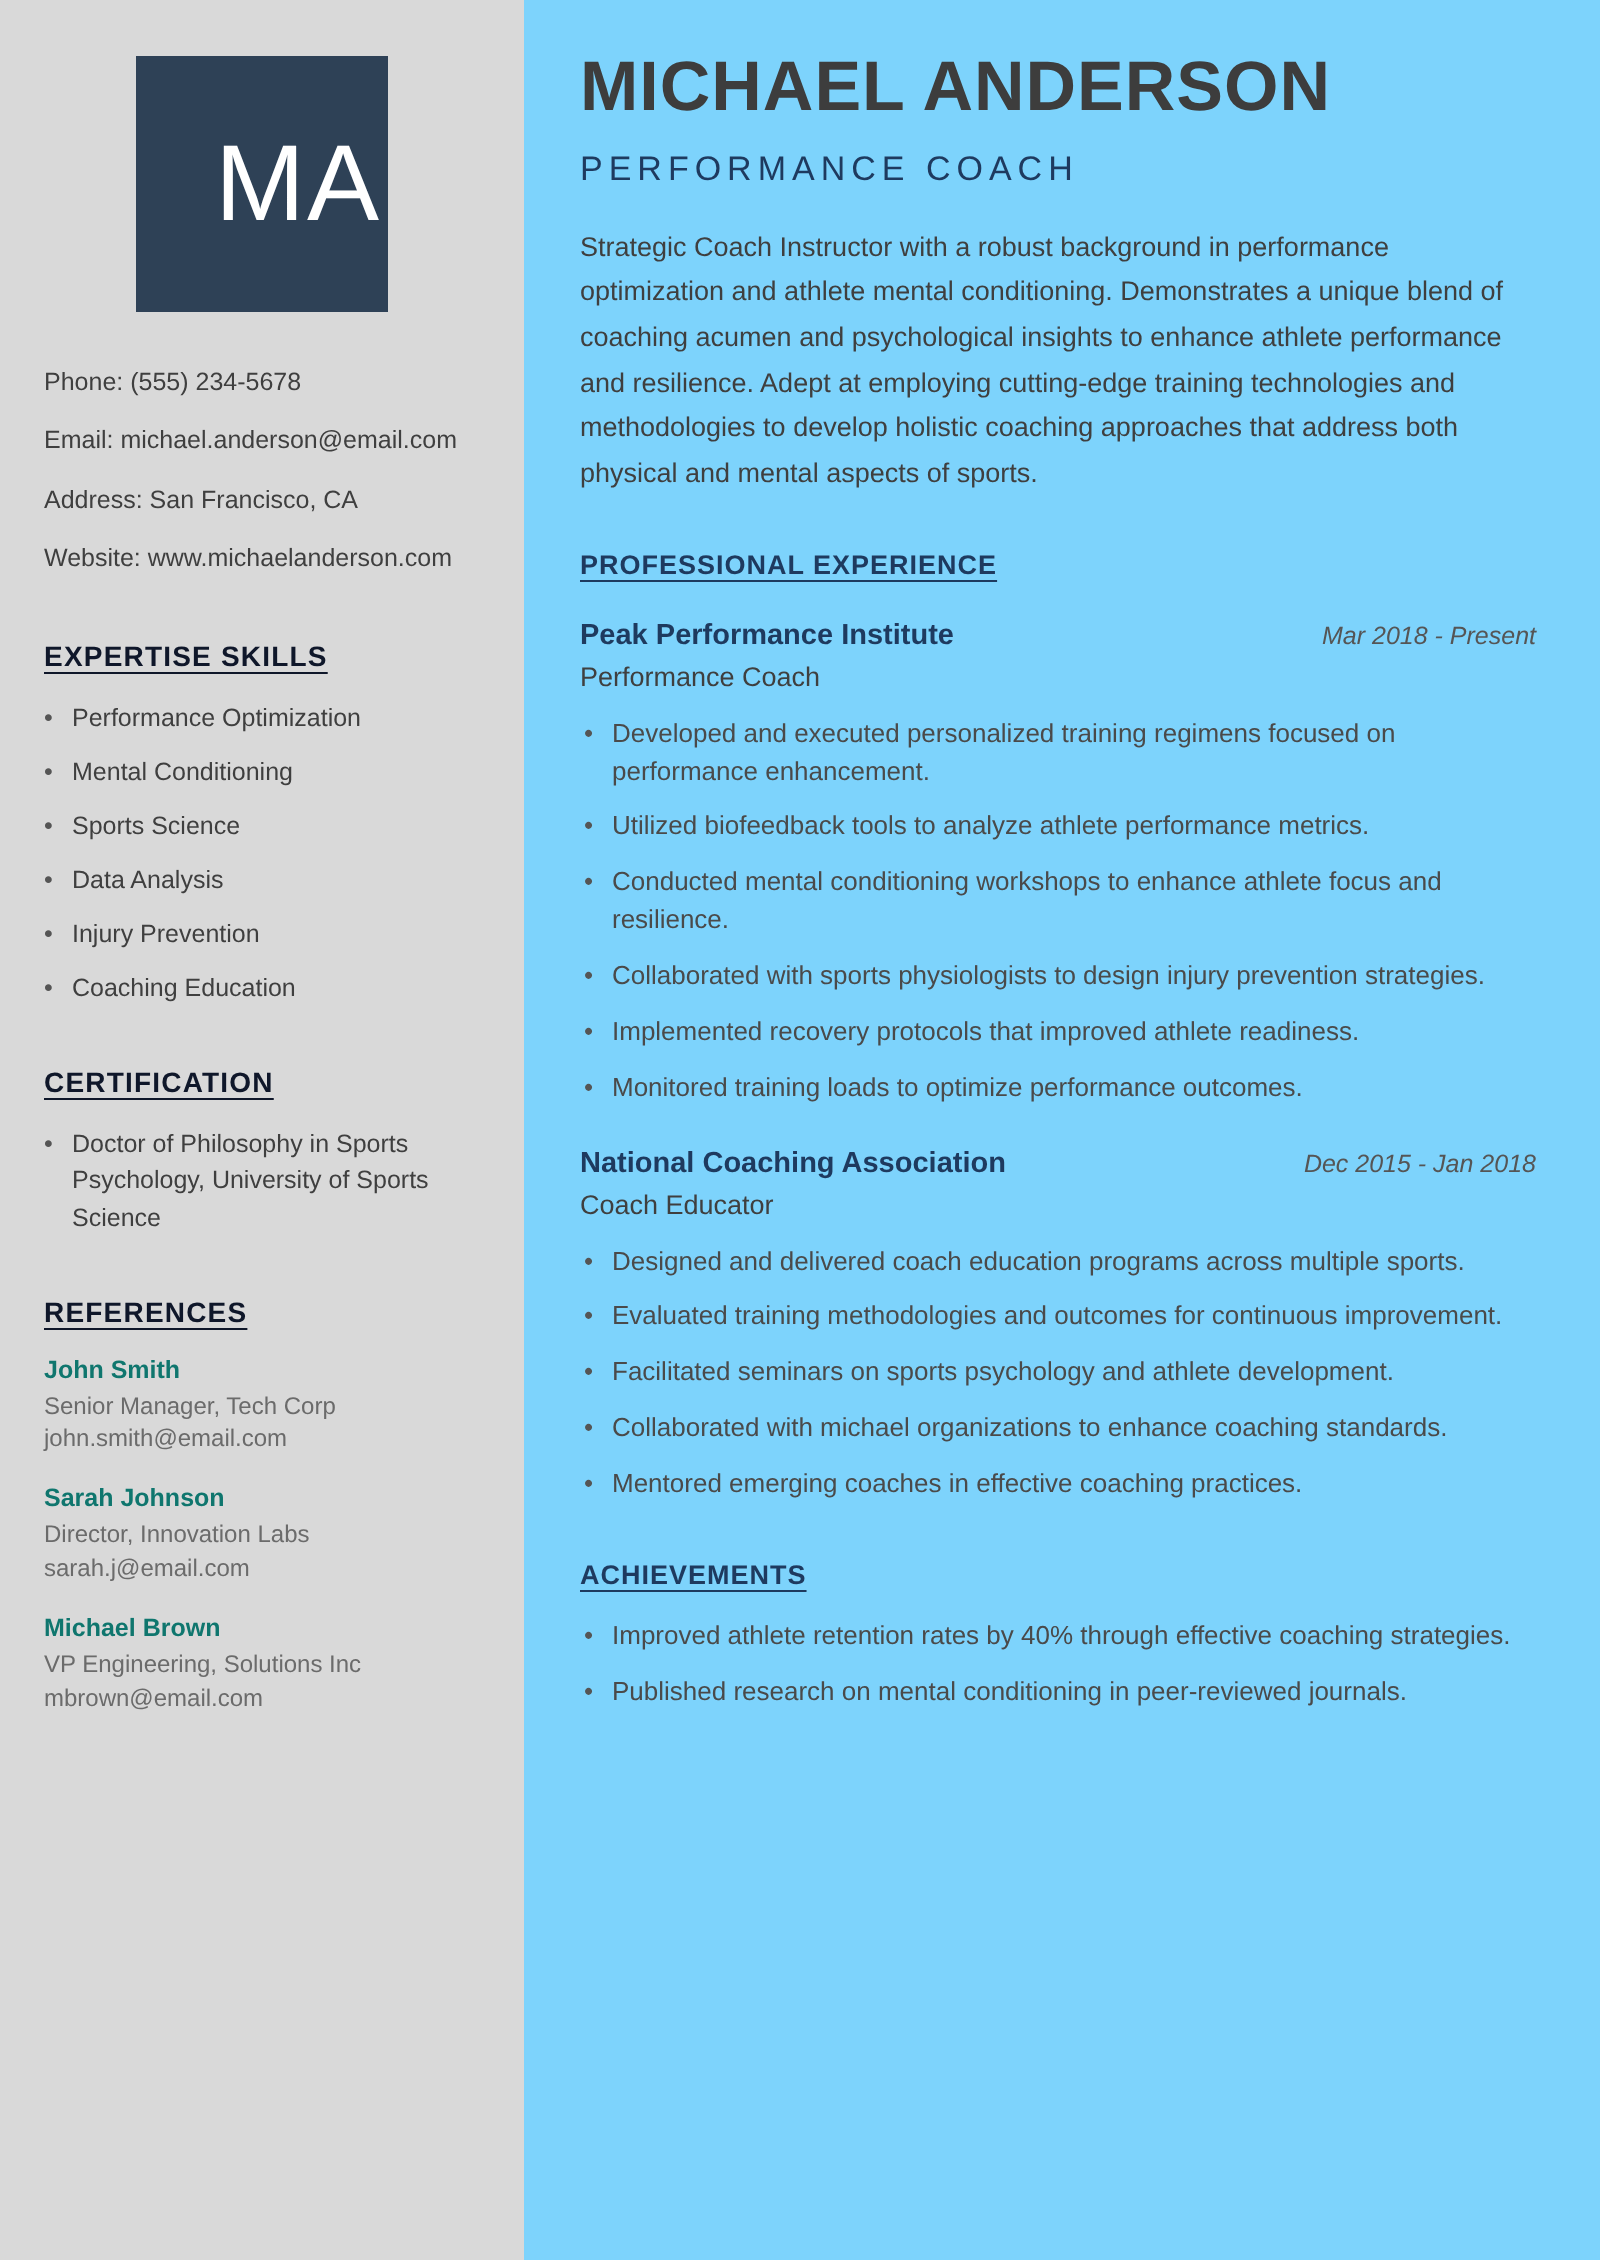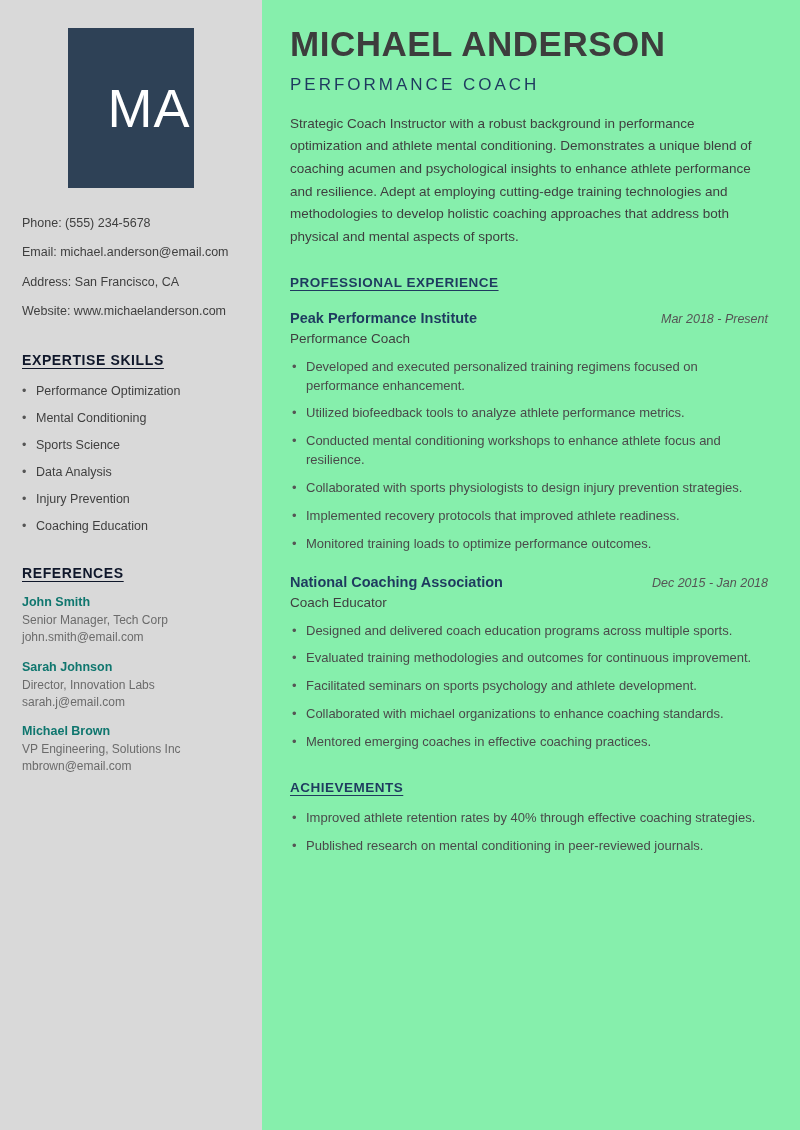--- a/index.html
+++ b/index.html
@@ -13,21 +13,21 @@
   .page { display: flex; width: 800px; height: 1130px; }
 
   
   .sidebar {
     width: 262px;
     background: #d9d9d9;
     padding: 28px 22px 20px 22px;
     flex-shrink: 0;
   }
   .avatar {
-    width: 126px; height: 160px;
+    width: 126px; height: 128px;
     background: #2e4156;
     margin: 0 auto 26px auto;
     display: flex; align-items: center; justify-content: center; padding-left: 36px;
   }
   .avatar-initials {
     color: #ffffff;
     font-size: 54px;
     font-weight: 400;
     letter-spacing: 1px;
   }
@@ -62,21 +62,21 @@
     left: 0;
     color: #555;
   }
   .ref-item { margin-bottom: 14px; }
   .ref-name { font-size: 12.5px; font-weight: bold; color: #0f766e; margin-bottom: 3px; }
   .ref-role, .ref-email { font-size: 12px; color: #6b6b6b; line-height: 1.4; }
 
   
   .main {
     flex: 1;
-    background: #86efac;
+    background: #7dd3fc;
     padding: 26px 32px 20px 28px;
   }
   .name {
     font-size: 35px;
     font-weight: bold;
     color: #3d3d3d;
     letter-spacing: 0.5px;
     line-height: 1.05;
   }
   .job-title-top {
@@ -164,20 +164,26 @@
         <li>Performance Optimization</li>
         <li>Mental Conditioning</li>
         <li>Sports Science</li>
         <li>Data Analysis</li>
         <li>Injury Prevention</li>
         <li>Coaching Education</li>
       </ul>
     </div>
 
 
+    <div class="side-section">
+      <div class="side-heading">CERTIFICATION</div>
+      <ul class="side-list">
+        <li>Doctor of Philosophy in Sports Psychology, University of Sports Science</li>
+      </ul>
+    </div>
 
     <div class="side-section">
       <div class="side-heading">REFERENCES</div>
 
       <div class="ref-item">
         <div class="ref-name">John Smith</div>
         <div class="ref-role">Senior Manager, Tech Corp</div>
         <div class="ref-email">john.smith@email.com</div>
       </div>
 

